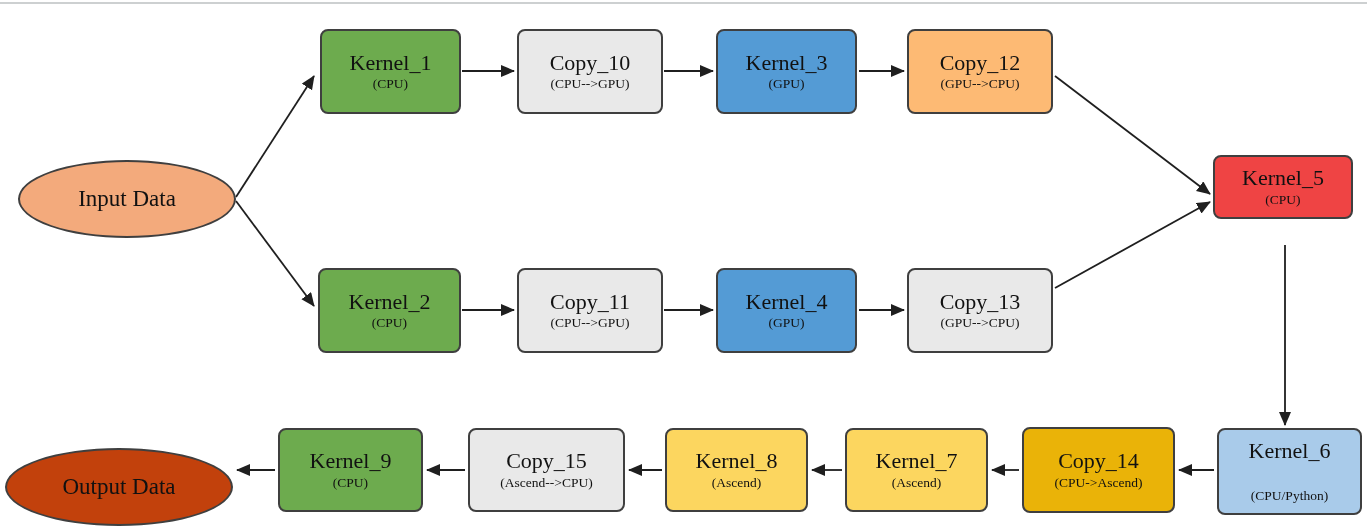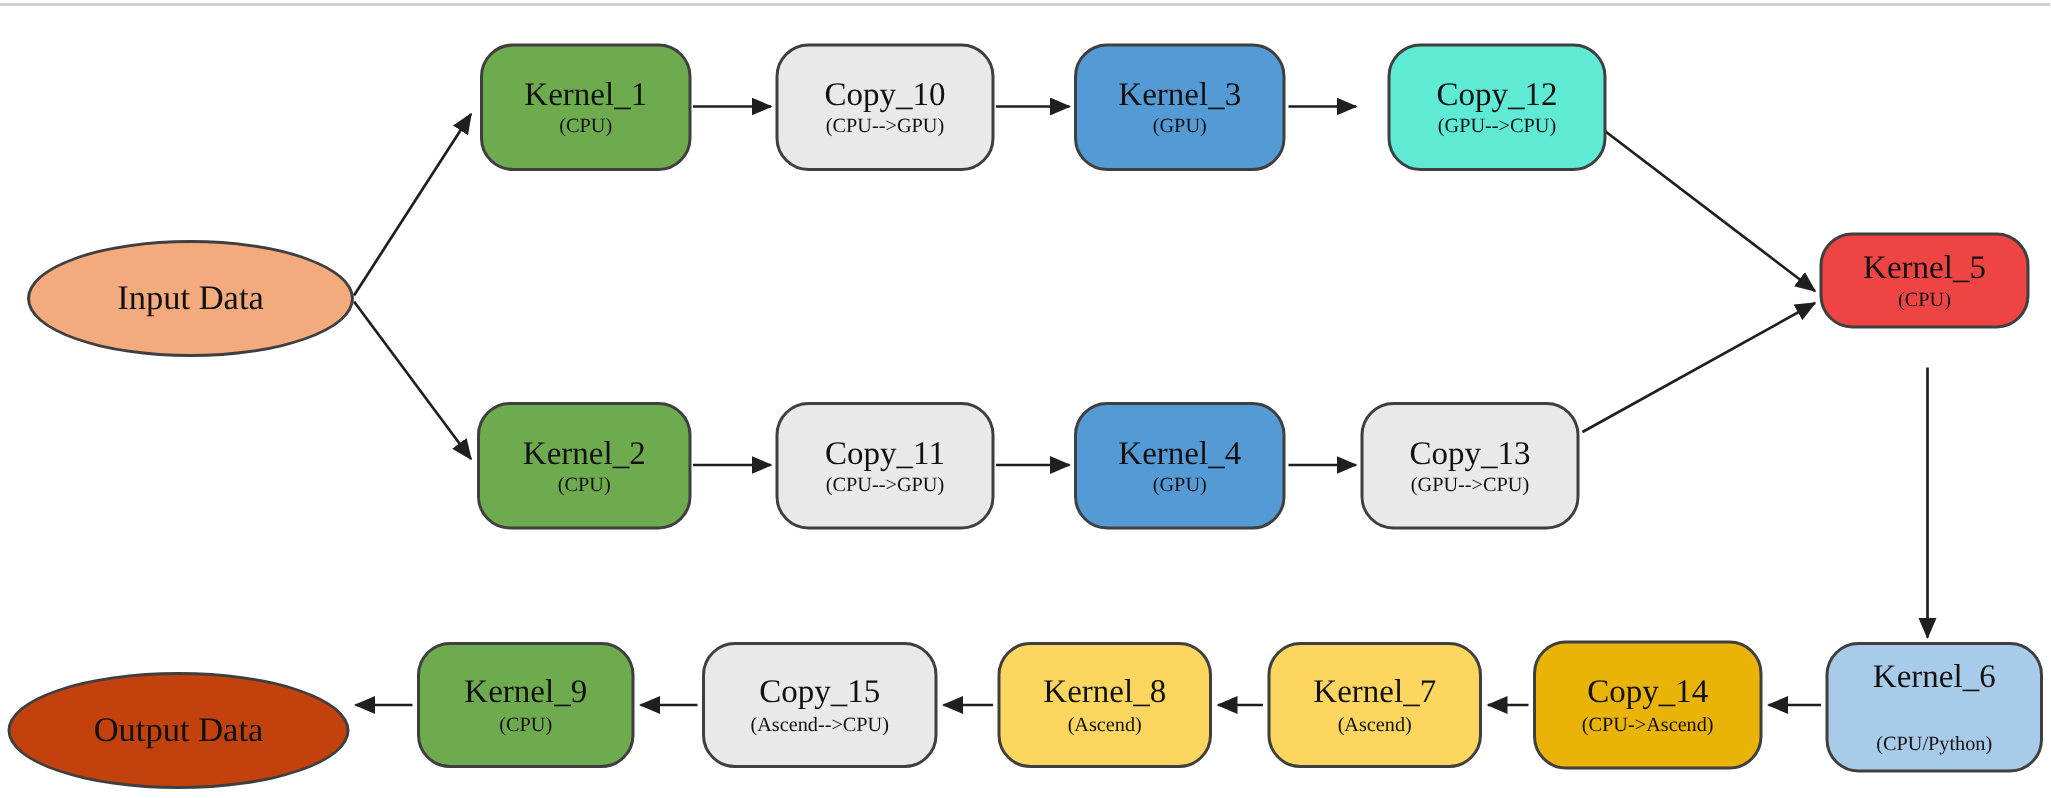--- a/index.html
+++ b/index.html
@@ -15,21 +15,21 @@
     background:#cdd0d1;
   }
   #edges{position:absolute;left:0;top:0;width:1367px;height:532px;}
   #edges line{stroke:#1f1f1f;stroke-width:1.8;}
   .node{
     position:absolute;
     box-sizing:border-box;
     display:flex;flex-direction:column;
     align-items:center;justify-content:center;
     border:2.5px solid #3f3f3f;
-    border-radius:22px;
+    border-radius:8px;
     color:#111111;
     text-align:center;
     line-height:1.1;
   }
   .node .label{font-size:22px;}
   .node .device{font-size:13.5px;margin-top:2px;}
   .ellipse{
     border-radius:50%;
     border-width:2px;
   }
@@ -79,21 +79,21 @@
     <div class="device">(CPU)</div>
   </div>
   <div class="node" style="left: 517px; top: 29px; width: 146px; height: 85px; background-color: rgb(233, 233, 233);">
     <div class="label">Copy_10</div>
     <div class="device">(CPU--&gt;GPU)</div>
   </div>
   <div class="node" style="left: 716px; top: 29px; width: 141px; height: 85px; background-color: rgb(84, 155, 213);">
     <div class="label">Kernel_3</div>
     <div class="device">(GPU)</div>
   </div>
-  <div class="node" style="left: 907px; top: 29px; width: 146px; height: 85px; background-color: #5eead4; margin-left: 18px;">
+  <div class="node" style="left: 907px; top: 29px; width: 146px; height: 85px; background-color: #fdba74;">
     <div class="label">Copy_12</div>
     <div class="device">(GPU--&gt;CPU)</div>
   </div>
 
   <div class="node" style="left: 318px; top: 268px; width: 143px; height: 85px; background-color: rgb(109, 171, 78);">
     <div class="label">Kernel_2</div>
     <div class="device">(CPU)</div>
   </div>
   <div class="node" style="left: 517px; top: 268px; width: 146px; height: 85px; background-color: rgb(233, 233, 233);">
     <div class="label">Copy_11</div>

